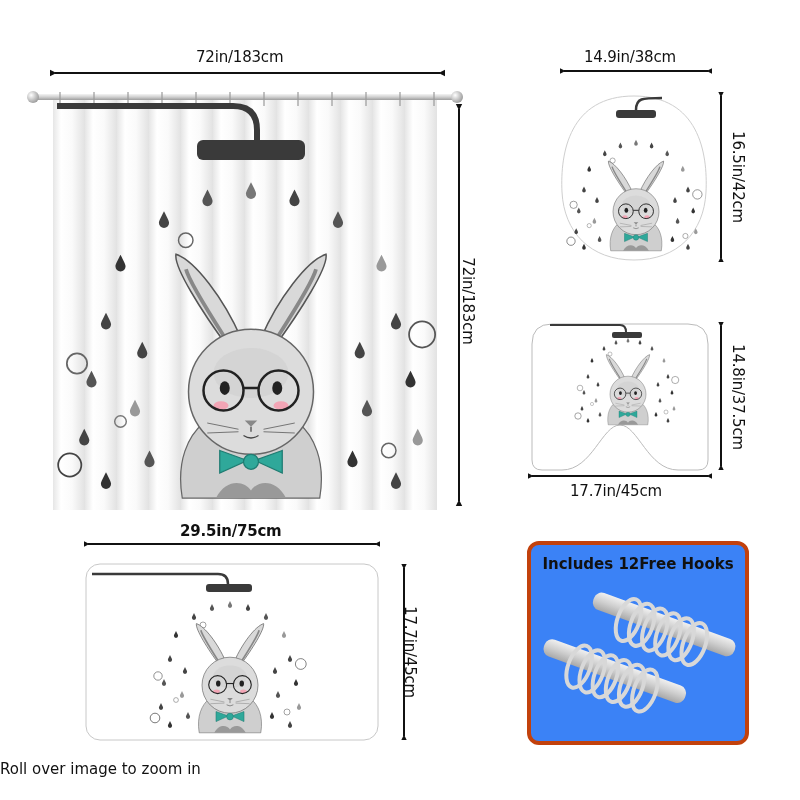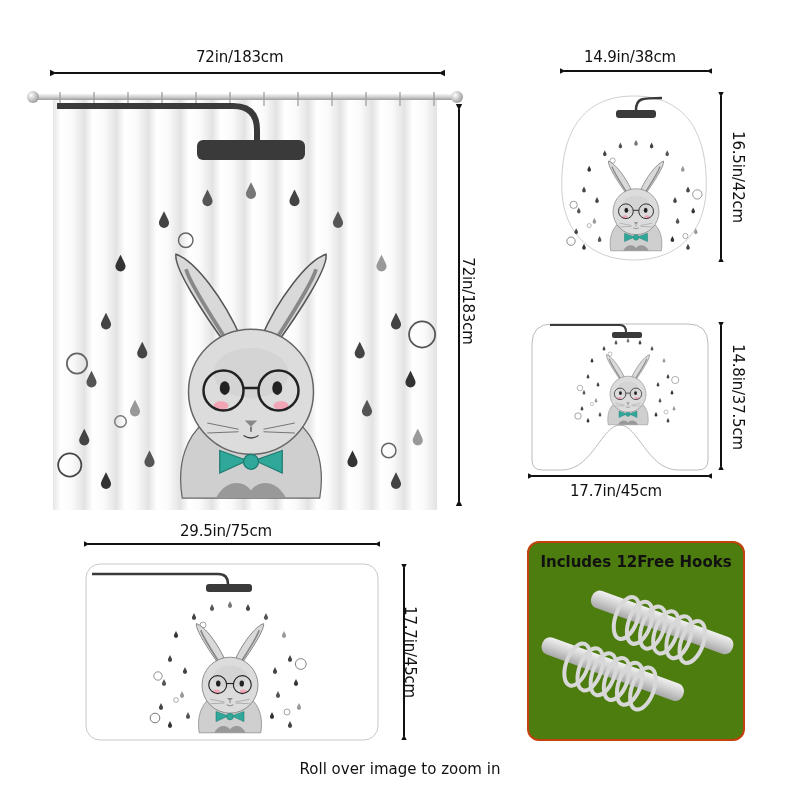--- a/index.html
+++ b/index.html
@@ -190,41 +190,41 @@
 </svg>
 <svg class="abs" style="left:715px;top:322px;" width="12" height="148">
   <line x1="6" y1="4" x2="6" y2="144" stroke="#111" stroke-width="2" marker-start="url(#arrL)" marker-end="url(#arrL)"></line>
 </svg>
 <div class="abs dim-label vlabel" style="left:676px;top:388px;width:124px;text-align:center;">14.8in/37.5cm</div>
 <svg class="abs" style="left:528px;top:470px;" width="184" height="12">
   <line x1="4" y1="6" x2="180" y2="6" stroke="#111" stroke-width="2" marker-start="url(#arrL)" marker-end="url(#arrL)"></line>
 </svg>
 <div class="abs dim-label" style="left:570px;top:482px;">17.7in/45cm</div>
 
-<div class="abs dim-label" style="left:180px;top:522px;">29.5in/75cm</div>
+<div class="abs dim-label" style="left:180px;top:522px;font-weight:bold;">29.5in/75cm</div>
 <svg class="abs" style="left:84px;top:538px;" width="296" height="12">
   <line x1="4" y1="6" x2="292" y2="6" stroke="#111" stroke-width="2" marker-start="url(#arrL)" marker-end="url(#arrL)"></line>
 </svg>
 <svg class="abs" style="left:84px;top:562px;" width="298" height="182">
   <rect x="2" y="2" width="292" height="176" rx="14" fill="#fff" stroke="#c8c8c8" stroke-width="1"></rect>
   <path d="M8,12 L134,12 Q144,12 144,22" stroke="#3a3a3a" stroke-width="2.5" fill="none"></path>
   <rect x="122" y="22" width="46" height="8" rx="3" fill="#3a3a3a"></rect>
   <g transform="translate(146,120) scale(0.6)" fill="#444">
       <use href="#drops"></use>
     </g>
   <g transform="translate(146,126) scale(0.56)">
       <use href="#bunny"></use>
     </g>
 </svg>
 <svg class="abs" style="left:398px;top:564px;" width="12" height="176">
   <line x1="6" y1="4" x2="6" y2="172" stroke="#111" stroke-width="2" marker-start="url(#arrL)" marker-end="url(#arrL)"></line>
 </svg>
 <div class="abs dim-label vlabel" style="left:360px;top:643px;width:100px;text-align:center;">17.7in/45cm</div>
 
-<div class="abs" style="left:527px;top:541px;width:214px;height:196px;border:2px solid #c2410c;border-radius:12px;background:#4d7c0f;">
+<div class="abs" style="left:527px;top:541px;width:214px;height:196px;border:4px solid #c2410c;border-radius:12px;background:#3b82f6;">
   <div style="position:absolute;left:0;right:0;top:10px;text-align:center;font-size:15px;font-weight:bold;color:#111;white-space:nowrap;">Includes 12Free Hooks</div>
   <svg style="position:absolute;left:4px;top:40px;" width="206" height="150">
     <defs>
       <linearGradient id="rod2" x1="0" y1="0" x2="0" y2="1">
         <stop offset="0" stop-color="#f0f0f0"></stop>
           <stop offset="0.5" stop-color="#cfcfcf"></stop>
           <stop offset="1" stop-color="#a8a8a8"></stop>
       </linearGradient>
     </defs>
     <g transform="rotate(20 120 50)">
@@ -245,13 +245,13 @@
           <ellipse cx="104" cy="45" rx="11" ry="22"></ellipse>
         <ellipse cx="118" cy="45" rx="11" ry="22"></ellipse>
           <ellipse cx="132" cy="45" rx="11" ry="22"></ellipse>
         <ellipse cx="146" cy="45" rx="11" ry="22"></ellipse>
           <ellipse cx="160" cy="45" rx="11" ry="22"></ellipse>
       </g>
     </g>
   </svg>
 </div>
 
-<div class="abs caption" style="left:0;right:0;top:760px;text-align:center;">Roll over image to zoom in</div>
+<div class="abs caption" style="left:0;right:0;top:760px;">Roll over image to zoom in</div>
 
 </body></html>

